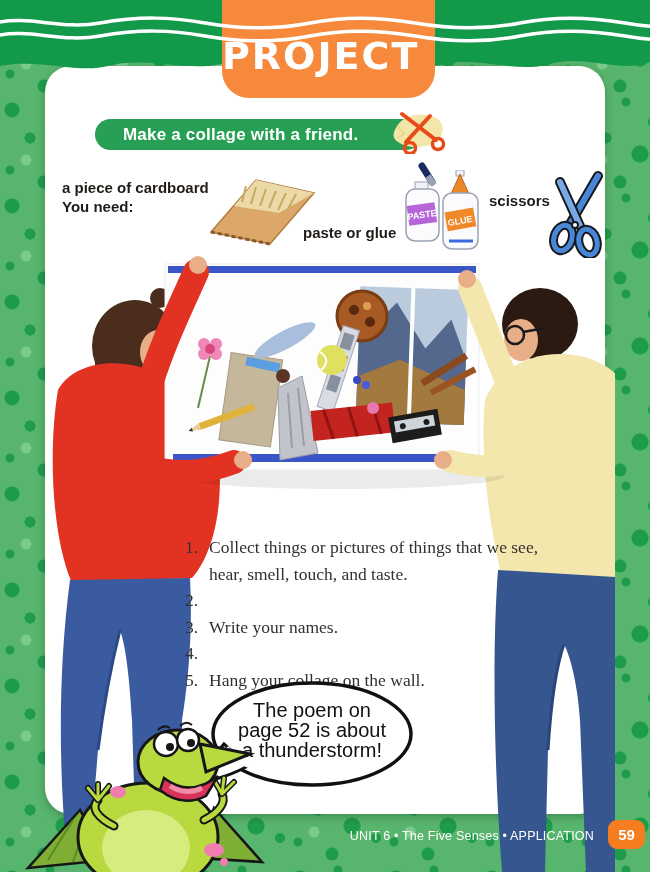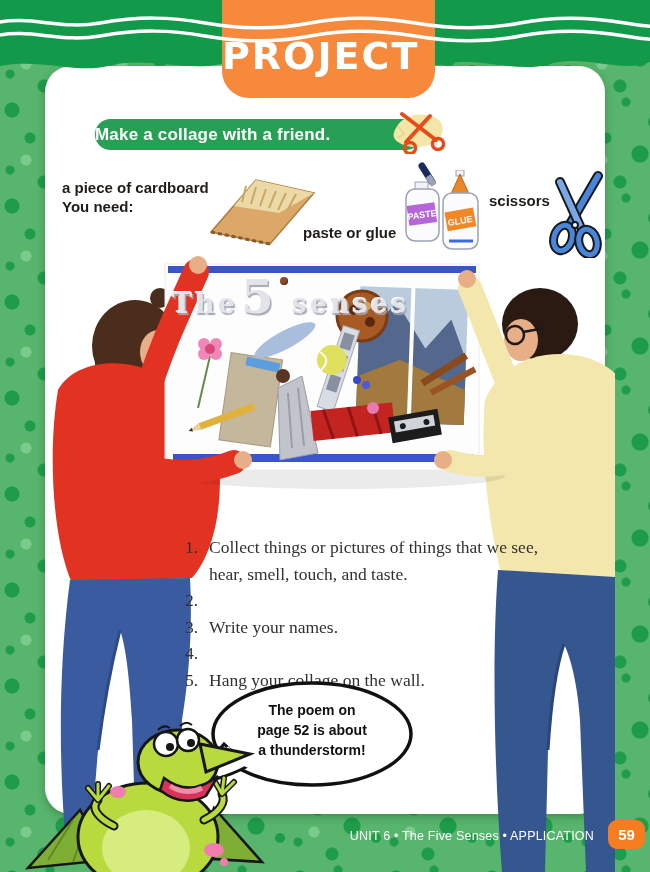--- a/index.html
+++ b/index.html
@@ -21,21 +21,21 @@
   
   .card{left:45px;top:66px;width:560px;height:748px;background:#ffffff;border-radius:26px;
         box-shadow:0 3px 8px rgba(0,40,15,.28);}
   
   .header-svg{left:0;top:0;}
   .project-title{left:222px;top:34px;width:213px;color:#fff;
     font-family:"DejaVu Sans",sans-serif;font-weight:bold;font-size:38px;letter-spacing:2px;}
   
   .pill{left:95px;top:119px;width:326px;height:31px;background:#27a055;border-radius:17px;
         display:flex;align-items:center;}
-  .pill-label{color:#fff;font-weight:bold;font-size:17px;letter-spacing:.2px;}
+  .pill-label{color:#fff;font-weight:bold;font-size:17px;padding-left:28px;letter-spacing:.2px;}
   .pill-icon{left:388px;top:104px;}
   
   .mat-text{color:#201c18;font-weight:bold;font-size:15px;line-height:19px;}
   .you-need{left:62px;top:178px;}
   .paste-glue{left:303px;top:191px;margin-top:32px;}
   .scissors-lab{left:489px;top:191px;}
   
   .poster-title{left:172px;top:269px;width:240px;display:flex;align-items:baseline;
     font-family:"DejaVu Serif",serif;font-weight:bold;color:#e3e4ea;letter-spacing:3px;
     text-shadow:1.5px 1.5px 1px #a6a8b4,-1px -1px 0 #ffffff;}
@@ -44,21 +44,21 @@
   .ball-dot{width:8px;height:8px;border-radius:50%;background:#8a4a2a;align-self:flex-start;
     margin:8px 4px 0 0;box-shadow:inset -1px -1px 1px rgba(0,0,0,.4);}
   
   .steps{left:185px;top:534px;width:408px;list-style:none;margin:0;padding:0;
     font-family:"Liberation Serif",serif;font-size:17.5px;line-height:26.5px;color:#33312f;}
   .steps li{display:flex;}
   .steps .num{width:24px;flex:0 0 24px;}
   .steps .txt{width:350px;}
   
   .bubble-text{left:228px;top:700px;width:168px;text-align:center;color:#111;
-    font-weight:bold;font-size:14px;line-height:20px;}
+    font-weight:normal;font-size:20px;line-height:20px;}
   
   .footer-label{right:56px;top:829px;color:#fff;font-weight:normal;font-size:12.5px;letter-spacing:.2px;}
   .page-badge{right:5px;top:820px;width:37px;height:29px;background:#f57d20;border-radius:9px;
     color:#fff;font-weight:bold;font-size:15px;display:flex;align-items:center;justify-content:center;margin-left:28px;}
 </style>
 </head>
 <body>
 
 <div class="page">
 
@@ -162,26 +162,20 @@
       <circle cx="203" cy="212" r="9" fill="#e7ae88"></circle>
     </g>
     <g>
       <path d="M470 142 C455 102 442 70 430 40" stroke="#f4e7ae" stroke-width="24" stroke-linecap="round" fill="none"></path>
       <circle cx="427" cy="31" r="9" fill="#e7ae88"></circle>
       <path d="M462 216 C442 220 426 217 410 213" stroke="#f4e7ae" stroke-width="22" stroke-linecap="round" fill="none"></path>
       <circle cx="403" cy="212" r="9" fill="#e7ae88"></circle>
     </g>
   </svg>
 
-  <div class="abs poster-title">
-    <span class="t-sm">The</span>
-    <span class="t-big">5</span>
-    <span class="ball-dot"></span>
-    <span class="t-sm">senses</span>
-  </div>
 
   <svg class="abs header-svg" width="650" height="120">
     <path d="M0 0 H650 V62 C620 74 585 54 550 64 C515 74 480 56 445 64 C410 72 372 56 335 64 C298 72 260 56 222 64 C184 72 146 56 108 66 C78 74 40 58 0 66 Z" fill="#12994a"></path>
     <rect x="222" y="-28" width="213" height="126" rx="27" fill="#f6893b"></rect>
     <path d="M-5 23 C30 15 60 30 100 23 S170 17 205 23 S275 30 310 23 S380 17 415 23 S485 30 520 23 S590 17 625 23 S680 28 700 23" stroke="#fff" stroke-width="3.5" fill="none"></path>
     <path d="M-5 36 C30 28 60 43 100 36 S170 30 205 36 S275 43 310 36 S380 30 415 36 S485 43 520 36 S590 30 625 36 S680 41 700 36" stroke="#fff" stroke-width="3.5" fill="none"></path>
   </svg>
   <div class="abs project-title">PROJECT</div>
 
   <div class="abs pill">

